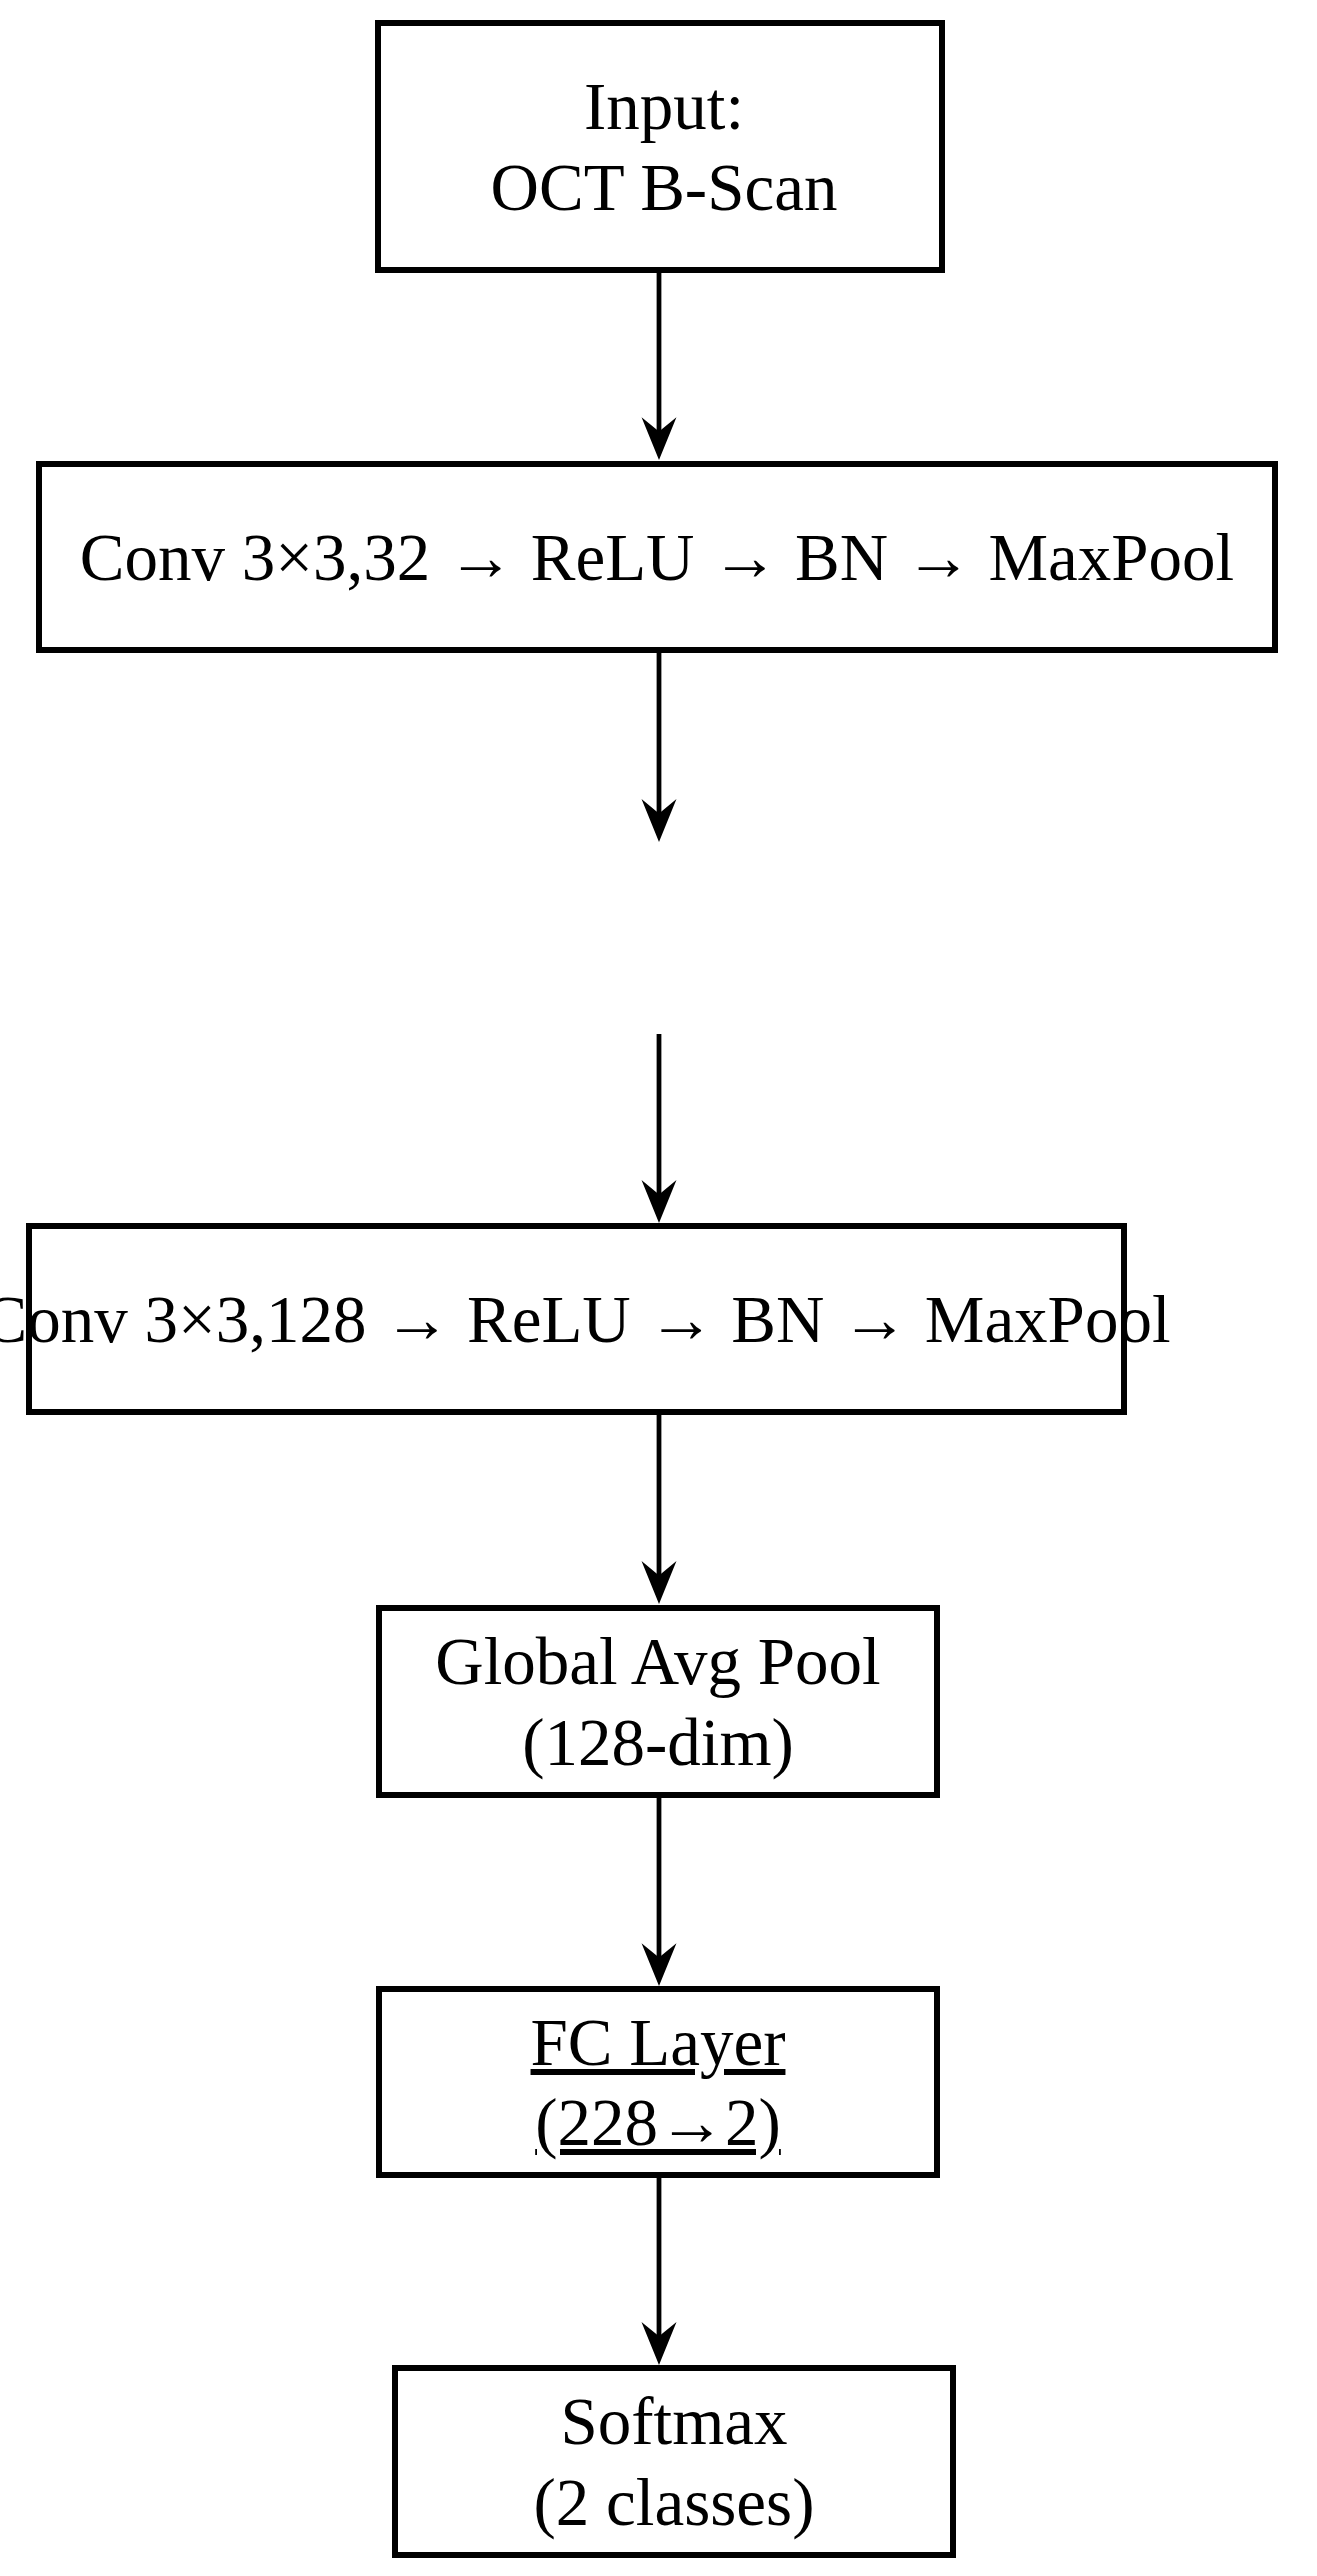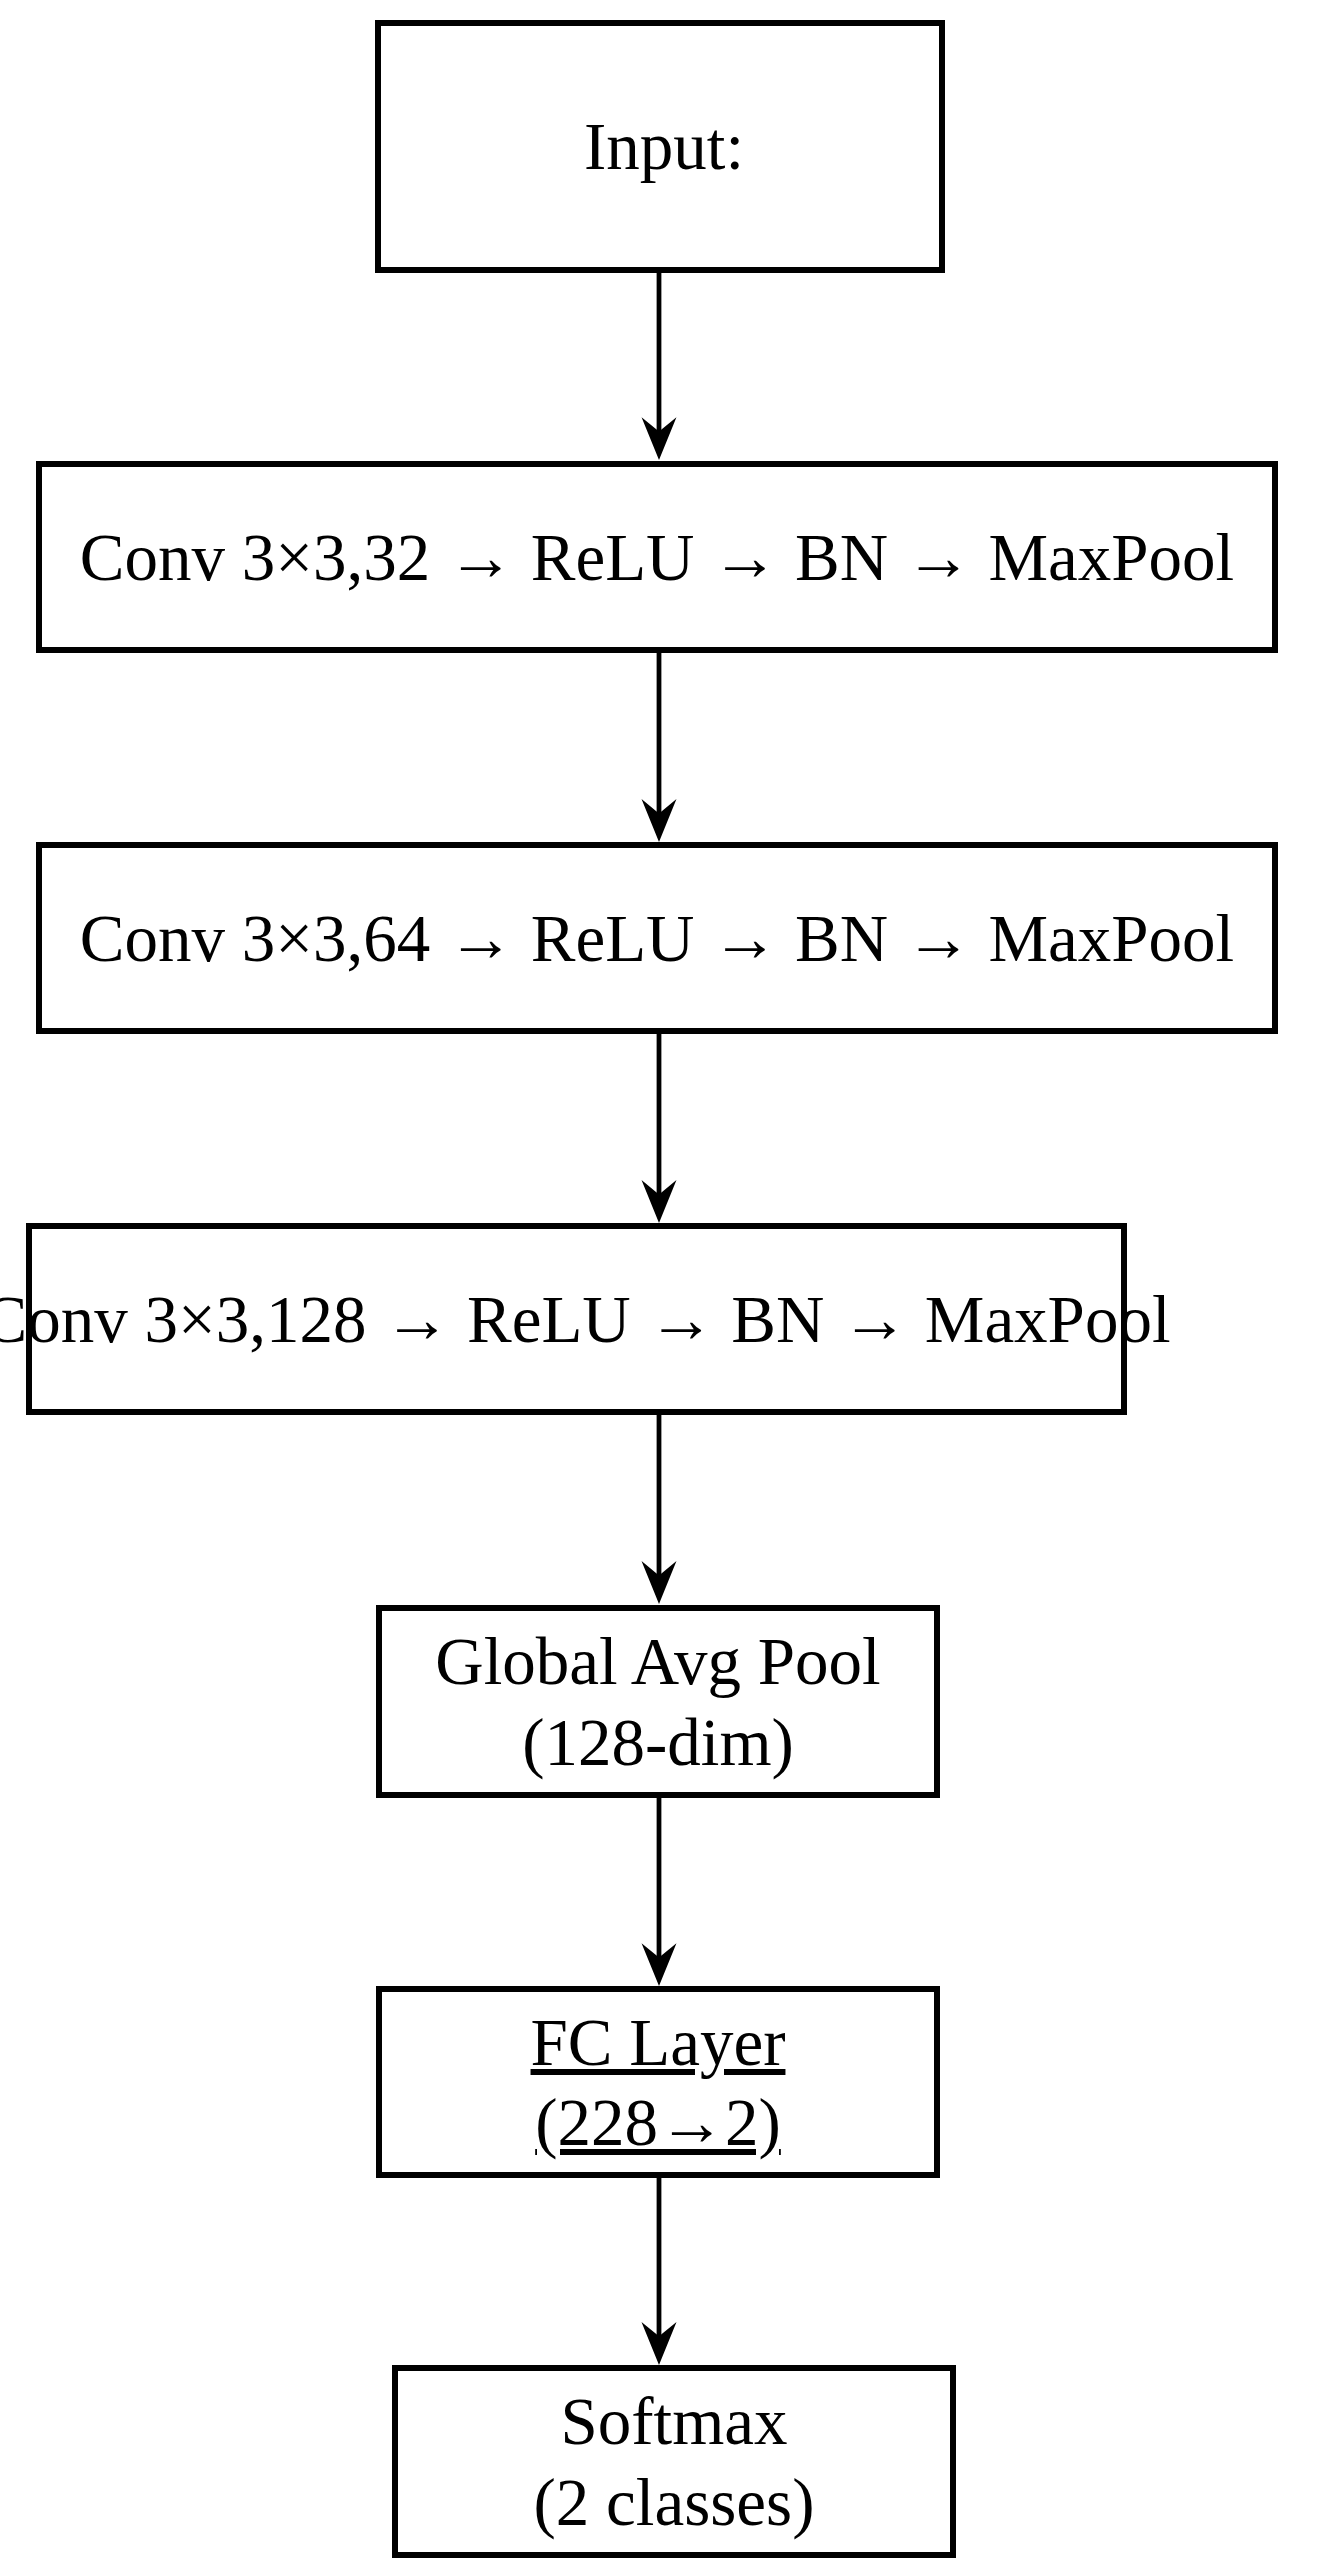--- a/index.html
+++ b/index.html
@@ -49,39 +49,37 @@
   #node-fc-layer        { left: 376px; top: 1986px; width:  564px; height: 192px; text-decoration: underline; }
   #node-softmax         { left: 392px; top: 2365px; width:  564px; height: 193px; }
 </style>
 </head>
 <body>
 
 <div id="canvas">
 
   <div class="node" id="node-input">
     <div>Input:</div>
+    <div>OCT B-Scan</div>
   </div>
 
   <svg class="arrow" style="top:272px; height:188px" width="48" height="188" viewBox="0 0 60 237">
     <rect x="27" y="0" width="6" height="203"></rect>
     <polygon points="30,237 8,183 30,201 52,183"></polygon>
   </svg>
 
   <div class="node" id="node-conv1">
     <div>Conv 3×3,32 → ReLU → BN → MaxPool</div>
   </div>
 
   <svg class="arrow" style="top:653px; height:189px" width="48" height="189" viewBox="0 0 60 238">
     <rect x="27" y="0" width="6" height="204"></rect>
     <polygon points="30,238 8,184 30,202 52,184"></polygon>
   </svg>
 
-  <div class="node" id="node-conv2">
-    <div>Conv 3×3,64 → ReLU → BN → MaxPool</div>
-  </div>
 
   <svg class="arrow" style="top:1034px; height:189px" width="48" height="189" viewBox="0 0 60 238">
     <rect x="27" y="0" width="6" height="204"></rect>
     <polygon points="30,238 8,184 30,202 52,184"></polygon>
   </svg>
 
   <div class="node" id="node-conv3">
     <div>Conv 3×3,128 → ReLU → BN → MaxPool</div>
   </div>
 

